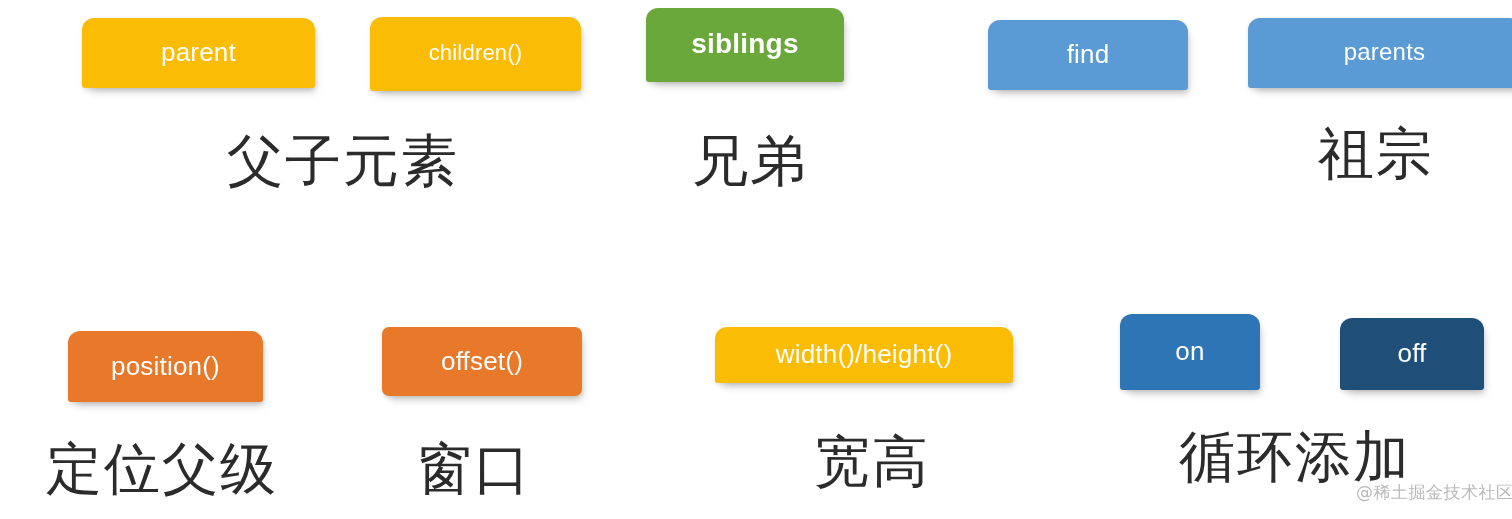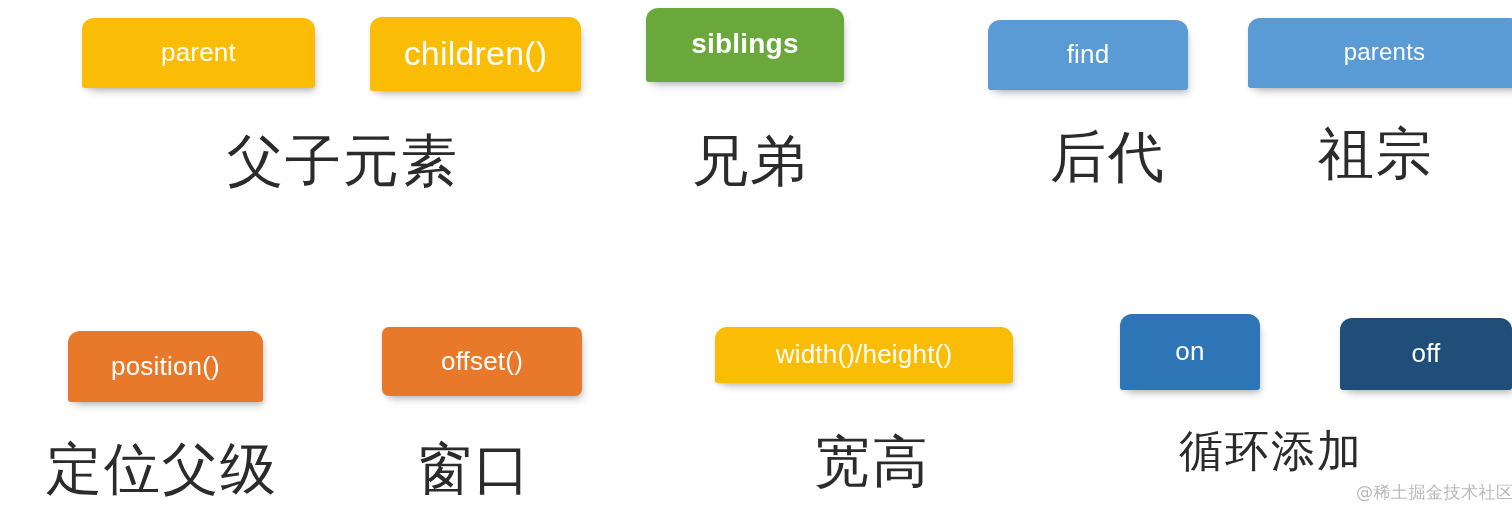--- a/index.html
+++ b/index.html
@@ -64,49 +64,48 @@
     user-select: none;
   }
 </style>
 </head>
 <body>
 
 <div id="canvas" style="background: rgb(255, 255, 255); width: 1512px; height: 519px;">
     <div class="chip" style="left: 58px; top: 18px; width: 233px; height: 70px; background: rgb(251, 188, 5); font-size: 26px; font-weight: 400;">
       <span>parent</span>
     </div>
-    <div class="chip" style="left: 346px; top: 17px; width: 211px; height: 74px; background: rgb(251, 188, 5); font-size: 34px; font-weight: 400;">
+    <div class="chip" style="left: 346px; top: 17px; width: 211px; height: 74px; background: rgb(251, 188, 5); font-size: 22px; font-weight: 400;">
       <span>children()</span>
     </div>
     <div class="chip" style="left: 622px; top: 8px; width: 198px; height: 74px; background: rgb(107, 168, 60); font-size: 28px; font-weight: 700;">
       <span>siblings</span>
     </div>
     <div class="chip" style="left: 964px; top: 20px; width: 200px; height: 70px; background: rgb(91, 155, 213); font-size: 26px; font-weight: 400;">
       <span>find</span>
     </div>
     <div class="chip" style="left: 1224px; top: 18px; width: 273px; height: 70px; background: rgb(91, 155, 213); font-size: 24px; font-weight: 400;">
       <span>parents</span>
     </div>
     <div class="caption" style="left: 203px; top: 133px; font-size: 56px; color: rgb(43, 43, 43);">父子元素</div>
     <div class="caption" style="left: 668px; top: 133px; font-size: 56px; color: rgb(43, 43, 43);">兄弟</div>
-    <div class="caption" style="left: 1026px; top: 129px; font-size: 56px; color: rgb(43, 43, 43);">后代</div>
     <div class="caption" style="left: 1294px; top: 126px; font-size: 56px; color: rgb(43, 43, 43);">祖宗</div>
     <div class="chip" style="left: 44px; top: 331px; width: 195px; height: 71px; background: rgb(232, 121, 42); font-size: 26px; font-weight: 400;">
       <span>position()</span>
     </div>
     <div class="chip" style="left: 358px; top: 327px; width: 200px; height: 69px; background: rgb(232, 121, 42); font-size: 26px; font-weight: 400; border-radius: 7px;">
       <span>offset()</span>
     </div>
     <div class="chip" style="left: 691px; top: 327px; width: 298px; height: 56px; background: rgb(251, 188, 5); font-size: 26px; font-weight: 400; align-items: center;">
       <span>width()/height()</span>
     </div>
     <div class="chip" style="left: 1096px; top: 314px; width: 140px; height: 76px; background: rgb(46, 117, 182); font-size: 26px; font-weight: 400;">
       <span>on</span>
     </div>
-    <div class="chip" style="left: 1316px; top: 318px; width: 172px; height: 72px; background: rgb(31, 78, 121); font-size: 26px; font-weight: 400; align-items: center;">
+    <div class="chip" style="left: 1316px; top: 318px; width: 144px; height: 72px; background: rgb(31, 78, 121); font-size: 26px; font-weight: 400; align-items: center;">
       <span>off</span>
     </div>
     <div class="caption" style="left: 22px; top: 441px; font-size: 56px; color: rgb(43, 43, 43);">定位父级</div>
     <div class="caption" style="left: 392px; top: 441px; font-size: 56px; color: rgb(43, 43, 43);">窗口</div>
     <div class="caption" style="left: 790px; top: 434px; font-size: 56px; color: rgb(43, 43, 43);">宽高</div>
-    <div class="caption" style="left: 1155px; top: 429px; font-size: 44px; color: rgb(43, 43, 43);">循环添加</div>
+    <div class="caption" style="left: 1155px; top: 429px; font-size: 56px; color: rgb(43, 43, 43);">循环添加</div>
     <div class="watermark" style="left: 1332px; top: 481px; color: rgb(185, 185, 185);">@稀土掘金技术社区</div>
   </div>
 
 </body></html>

